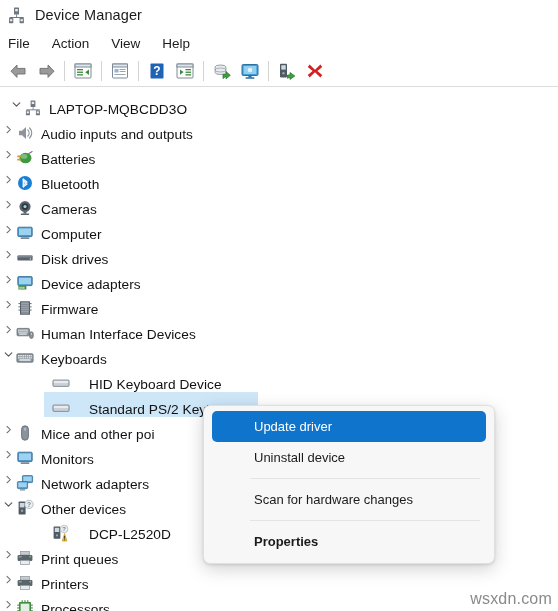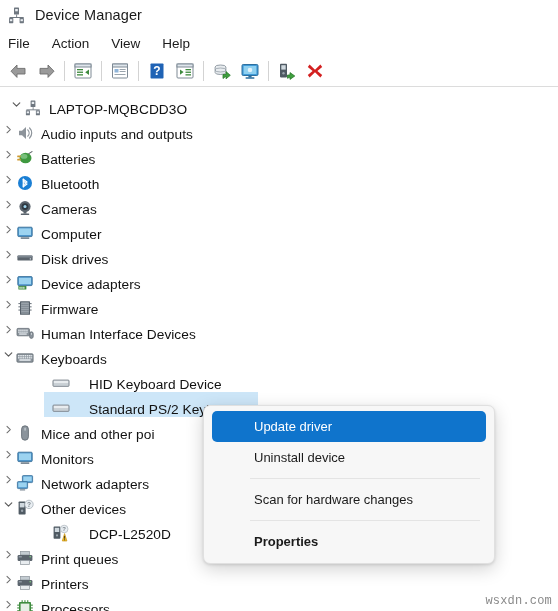--- a/index.html
+++ b/index.html
@@ -162,23 +162,23 @@
     height: 1px;
     background: #e4e4e4;
     margin: 5px 10px 5px 42px;
   }
 
   
   .watermark {
     position: absolute;
     right: 6px;
     bottom: 3px;
-    font-size: 12px;
+    font-size: 16px;
     color: #8a8a8a;
-    font-family: Liberation Mono, monospace;
+    font-family: Liberation Sans, sans-serif;
     letter-spacing: 0.2px;
     z-index: 80;
   }
 
   svg { display: block; }
 </style>
 </head>
 <body>
 
 <div id="app">

